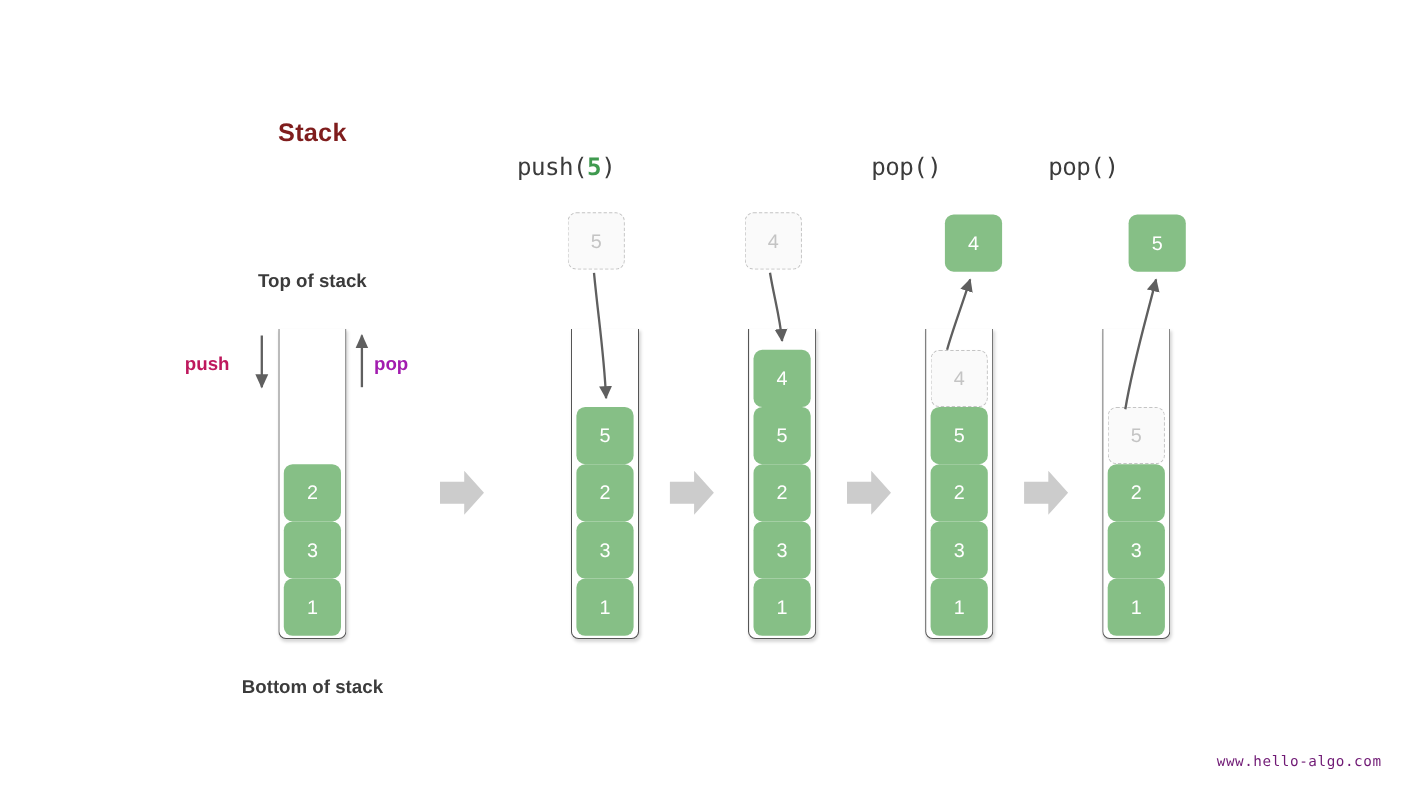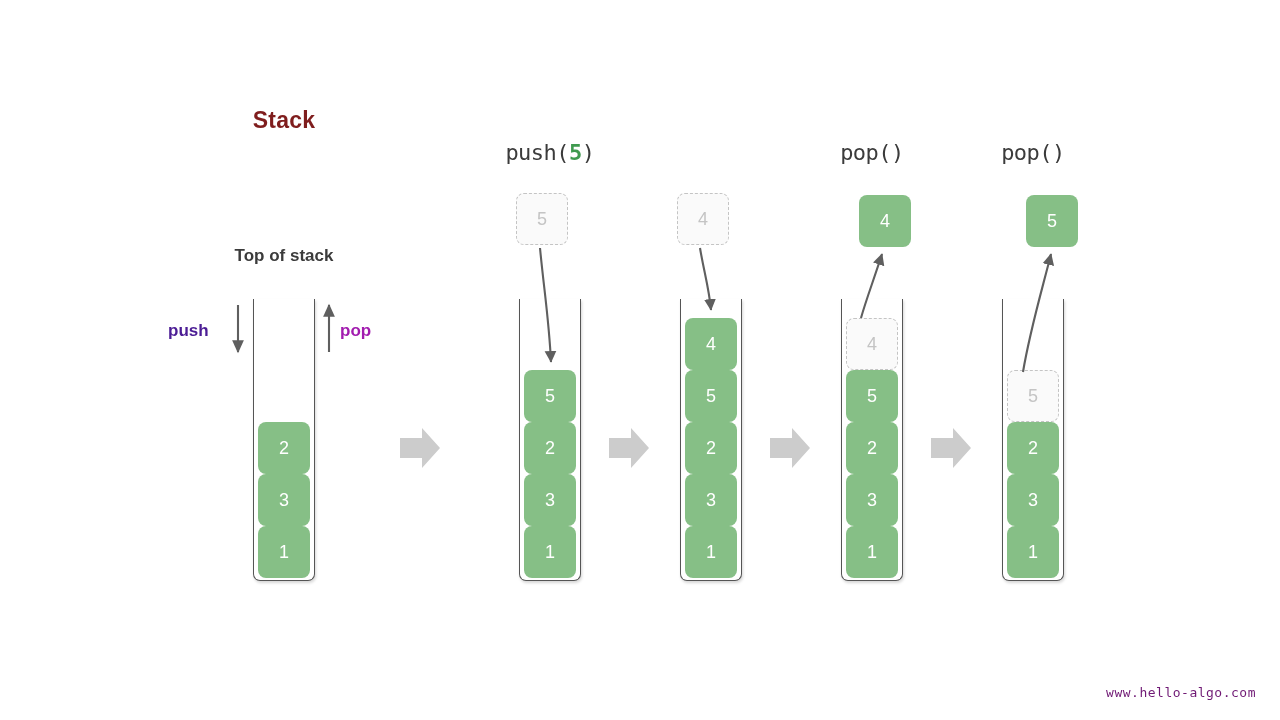--- a/index.html
+++ b/index.html
@@ -51,21 +51,21 @@
     text-align: center;
     font-size: 17px;
     font-weight: bold;
     color: #3b3b3b;
   }
   .label-push {
     position: absolute;
     left: 168px; top: 321px;
     font-size: 17px;
     font-weight: bold;
-    color: #4c1d95;
+    color: #be185d;
   }
   .label-pop {
     position: absolute;
     left: 340px; top: 321px;
     font-size: 17px;
     font-weight: bold;
     color: #a21caf;
   }
 
   .watermark {
@@ -76,21 +76,20 @@
     font-size: 13px;
     color: #701a75;
     letter-spacing: 0.5px;
   }
 
   
   .col-head {
     position: absolute;
     top: 140px;
     width: 160px;
-    text-align: center;
     font-family: "DejaVu Sans Mono", "Liberation Mono", monospace;
     font-size: 22px;
     color: #3b3b3b;
     letter-spacing: -0.5px;
   }
   .col-head .arg { color: #3f9a4f; font-weight: bold; }
 
   
   .stack-wrap {
     position: absolute;
@@ -180,20 +179,21 @@
     pointer-events: none;
   }
 </style>
 </head>
 <body>
 
 <div class="stage">
 
   <div class="title-stack">Stack</div>
   <div class="label-top">Top of stack</div>
+  <div class="label-bottom">Bottom of stack</div>
   <div class="label-push">push</div>
   <div class="label-pop">pop</div>
 
   <div class="stack-wrap" id="stack-initial" style="left:253px;">
     <div class="stack-box"></div>
     <div class="slots">
         <div class="cell filled">1</div>
         <div class="cell filled">3</div>
         <div class="cell filled">2</div>
         <div class="cell empty"></div>

